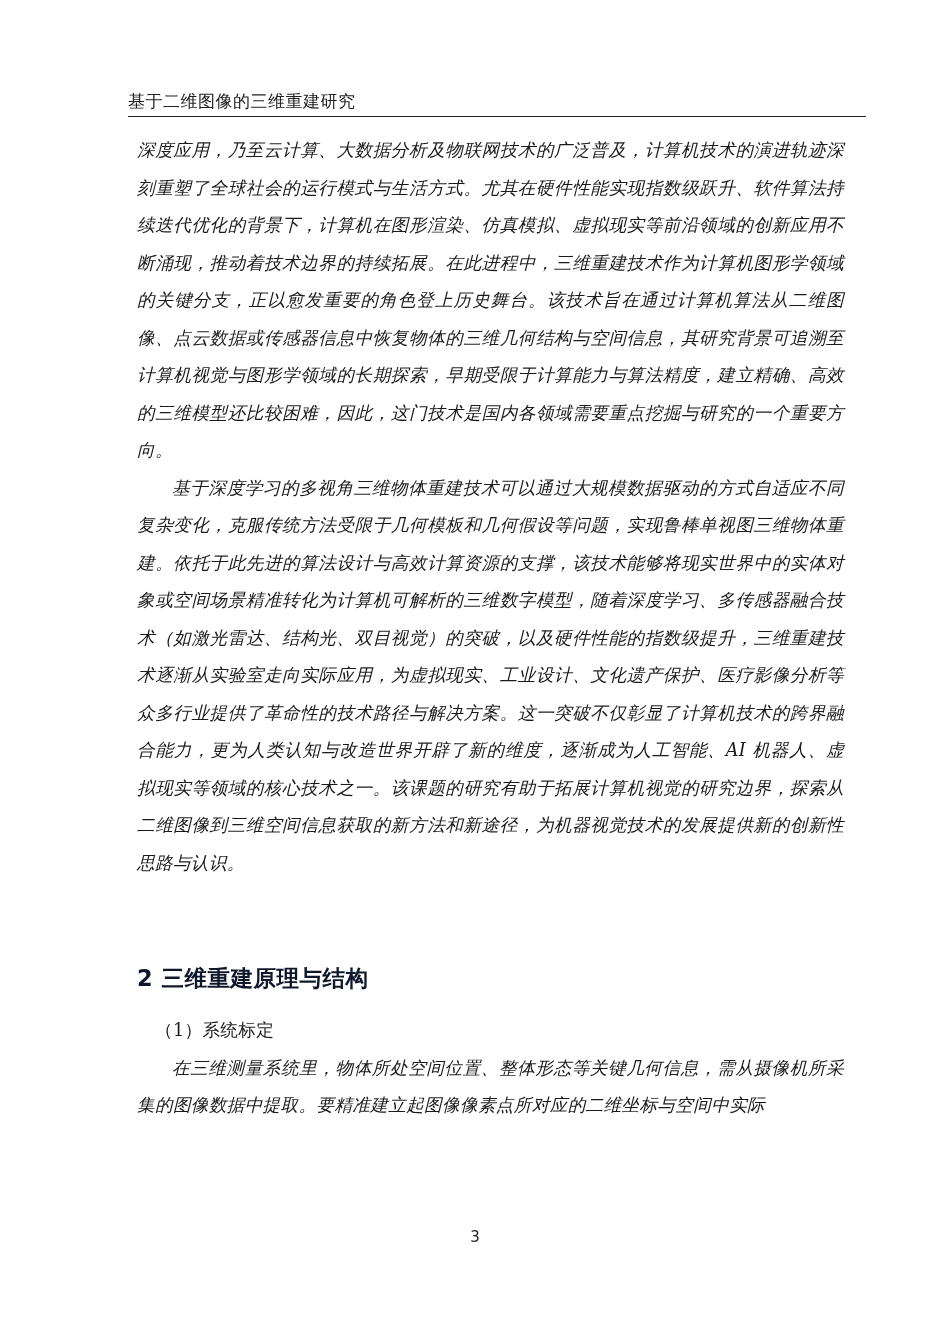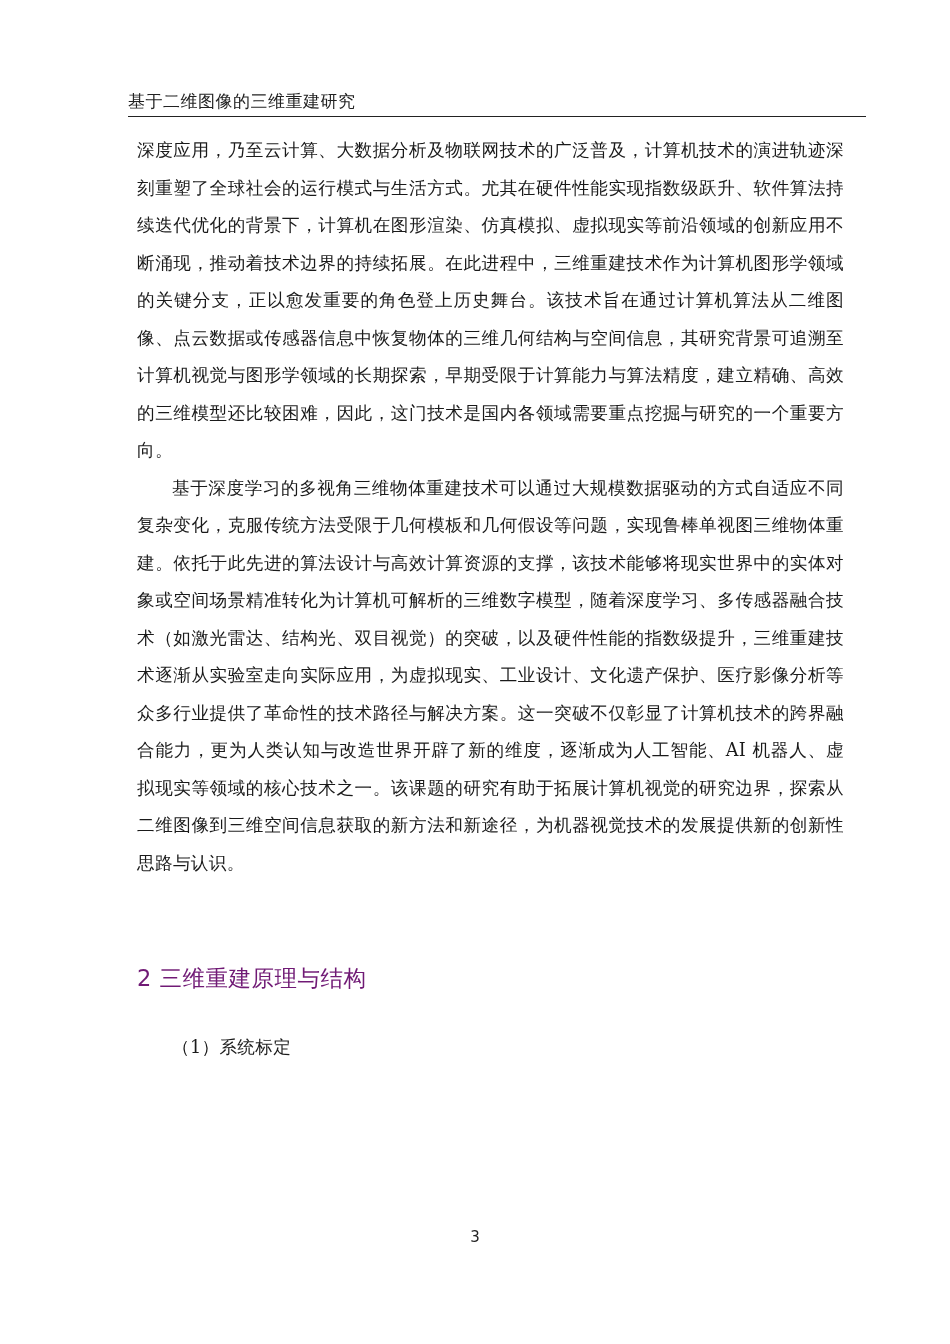--- a/index.html
+++ b/index.html
@@ -3,27 +3,27 @@
 <meta charset="utf-8">
 <style>
   html, body { margin: 0; padding: 0; background: #ffffff; }
   body { width: 950px; height: 1344px; position: relative; overflow: hidden;
          font-family: "DejaVu Serif", "Liberation Serif", serif; color: #1a1a1a; }
   .page-header { position: absolute; left: 128px; top: 88px; width: 738px; height: 28px;
                  border-bottom: 1.3px solid #222; text-align: left; }
   .page-header span { font-size: 17px; line-height: 26px; letter-spacing: 0.5px; color: #222; }
   .body { position: absolute; left: 137px; top: 132px; width: 707px; }
   .para { margin: 0; font-size: 17.6px; line-height: 37.5px; text-align: justify;
-          text-align-last: left; letter-spacing: 0.35px; }
+          text-align-last: left; letter-spacing: 0.35px; font-style: italic; }
   .para.indent { text-indent: 35px; }
   .heading { position: absolute; left: 137px; top: 958px; margin: 0;
              font-family: "DejaVu Sans", "Liberation Sans", sans-serif;
-             font-size: 22.5px; font-weight: normal; line-height: 40px; color: #701a75; letter-spacing: 0.5px; }
+             font-size: 22.5px; font-weight: bold; line-height: 40px; color: #0f172a; letter-spacing: 0.5px; }
   .sec2 { position: absolute; left: 137px; top: 1012px; width: 707px; }
-  .sub { margin: 17px; font-size: 17.6px; line-height: 37.5px; padding-left: 18px; letter-spacing: 0.35px; }
+  .sub { margin: 0; font-size: 17.6px; line-height: 37.5px; padding-left: 18px; letter-spacing: 0.35px; }
   .sec2 .para { line-height: 37.5px; }
   .sec2 .p1 { line-height: 35px; }
   .page-number { position: absolute; left: 0; width: 950px; top: 1228px; text-align: center;
                  font-family: "DejaVu Sans", "Liberation Sans", sans-serif; font-size: 15px; color: #222; }
 </style>
 </head>
 <body>
 
 <div class="page-header">
   <span>基于二维图像的三维重建研究</span>
@@ -31,15 +31,16 @@
 
 <div class="body">
   <p class="para">深度应用，乃至云计算、大数据分析及物联网技术的广泛普及，计算机技术的演进轨迹深刻重塑了全球社会的运行模式与生活方式。尤其在硬件性能实现指数级跃升、软件算法持续迭代优化的背景下，计算机在图形渲染、仿真模拟、虚拟现实等前沿领域的创新应用不断涌现，推动着技术边界的持续拓展。在此进程中，三维重建技术作为计算机图形学领域的关键分支，正以愈发重要的角色登上历史舞台。该技术旨在通过计算机算法从二维图像、点云数据或传感器信息中恢复物体的三维几何结构与空间信息，其研究背景可追溯至计算机视觉与图形学领域的长期探索，早期受限于计算能力与算法精度，建立精确、高效的三维模型还比较困难，因此，这门技术是国内各领域需要重点挖掘与研究的一个重要方向。</p>
   <p class="para indent">基于深度学习的多视角三维物体重建技术可以通过大规模数据驱动的方式自适应不同复杂变化，克服传统方法受限于几何模板和几何假设等问题，实现鲁棒单视图三维物体重建。依托于此先进的算法设计与高效计算资源的支撑，该技术能够将现实世界中的实体对象或空间场景精准转化为计算机可解析的三维数字模型，随着深度学习、多传感器融合技术（如激光雷达、结构光、双目视觉）的突破，以及硬件性能的指数级提升，三维重建技术逐渐从实验室走向实际应用，为虚拟现实、工业设计、文化遗产保护、医疗影像分析等众多行业提供了革命性的技术路径与解决方案。这一突破不仅彰显了计算机技术的跨界融合能力，更为人类认知与改造世界开辟了新的维度，逐渐成为人工智能、AI 机器人、虚拟现实等领域的核心技术之一。该课题的研究有助于拓展计算机视觉的研究边界，探索从二维图像到三维空间信息获取的新方法和新途径，为机器视觉技术的发展提供新的创新性思路与认识。</p>
 </div>
 
 <h2 class="heading">2 三维重建原理与结构</h2>
 
 <div class="sec2">
   <p class="sub">（1）系统标定</p>
+  <p class="para indent">在三维测量系统里，物体所处空间位置、整体形态等关键几何信息，需从摄像机所采集的图像数据中提取。要精准建立起图像像素点所对应的二维坐标与空间中实际</p>
 </div>
 
 <div class="page-number">3</div>
 
 </body></html>

